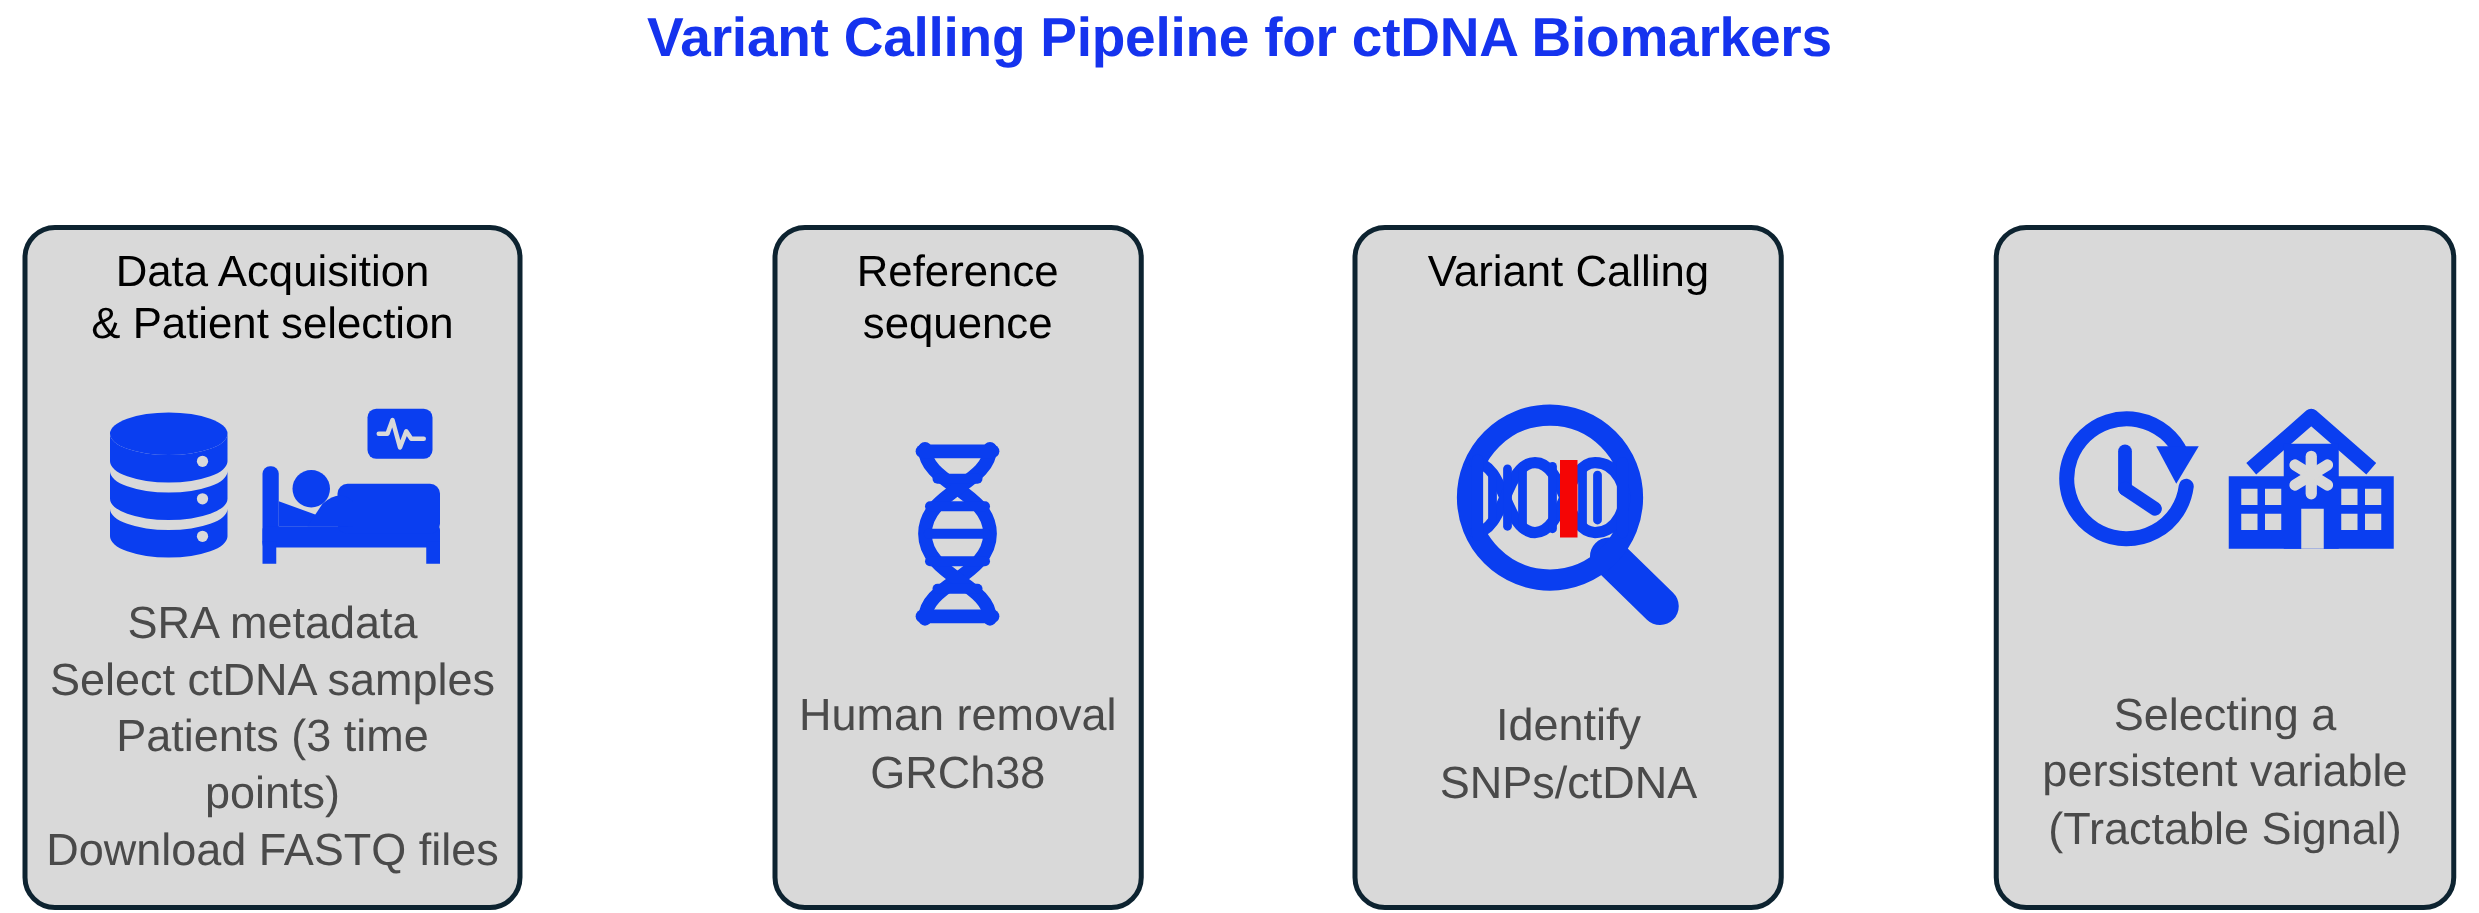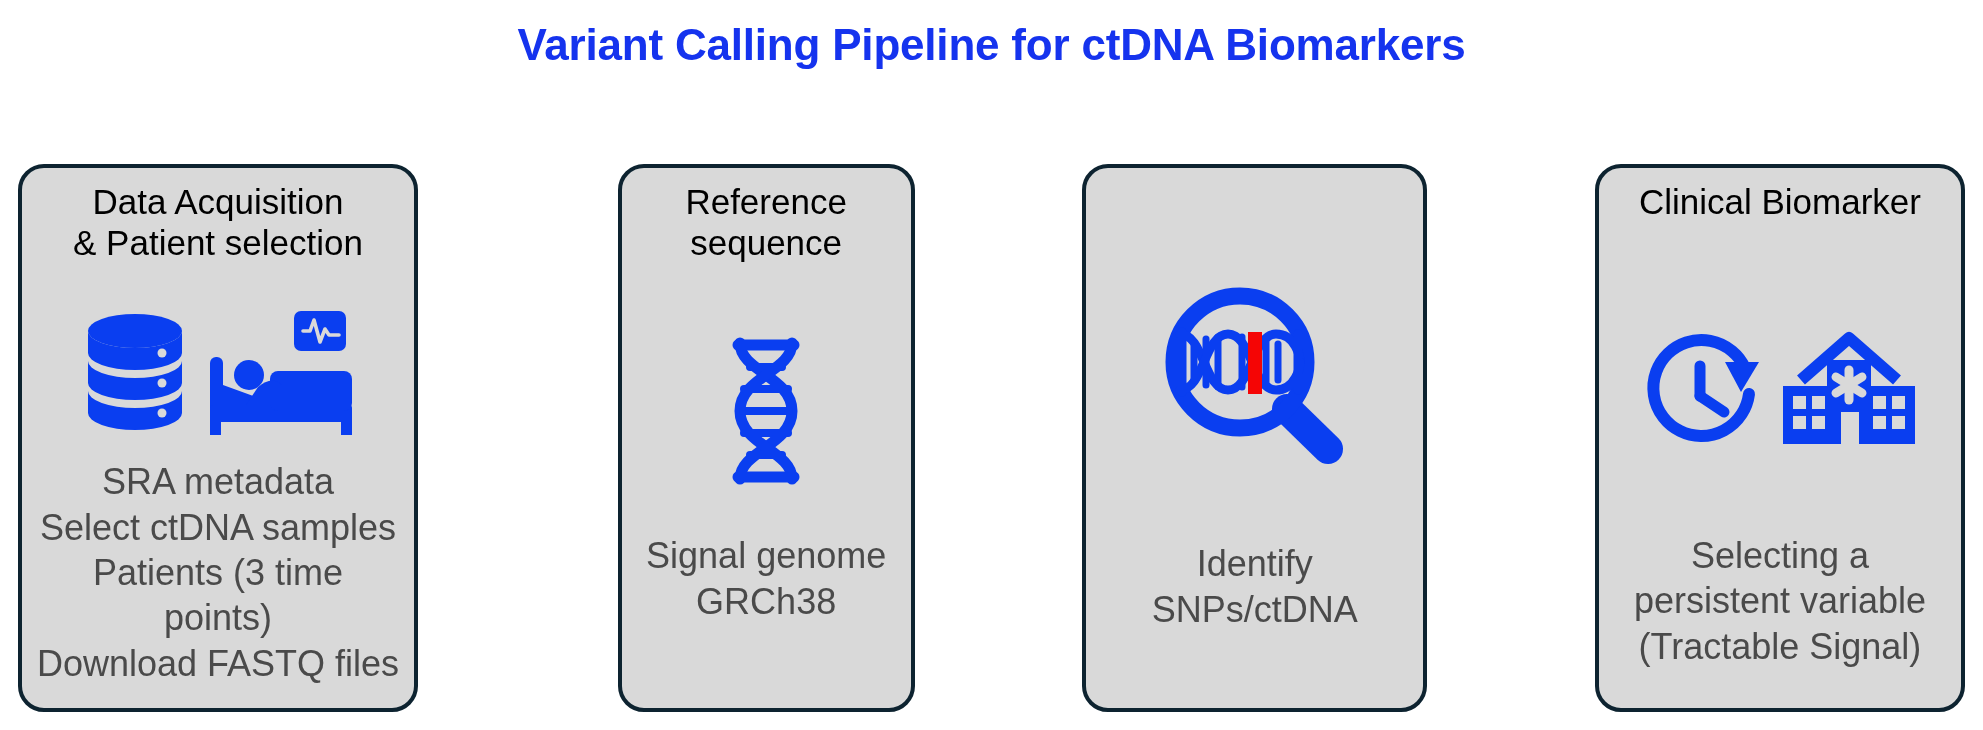--- a/index.html
+++ b/index.html
@@ -20,27 +20,27 @@
     background: #ffffff;
     box-sizing: border-box;
   }
   .page-title {
     width: 100%;
     text-align: center;
     font-size: 44px;
     font-weight: bold;
     color: #1533ee;
     letter-spacing: -0.2px;
-    padding-top: 20px;
+    padding-top: 6px;
     line-height: 1.15;
     white-space: nowrap;
   }
   .cards-row {
     position: absolute;
-    top: 164px;
+    top: 180px;
     left: 18px;
     right: 18px;
     display: flex;
     flex-direction: row;
     align-items: stretch;
     justify-content: space-between;
     gap: 42px;
   }
   .card {
     background: #d9d9d9;
@@ -176,26 +176,27 @@
               <line x1="32" y1="30" x2="64" y2="30"></line>
               <line x1="26" y1="52" x2="70" y2="52"></line>
               <line x1="25" y1="74" x2="71" y2="74"></line>
               <line x1="26" y1="96" x2="70" y2="96"></line>
               <line x1="32" y1="118" x2="64" y2="118"></line>
             </g>
           </svg>
         </span>
       </div>
       <div class="spacer-bottom"></div>
-      <div class="card-body">Signal genome
+      <div class="card-body">Human removal
 GRCh38</div>
     </div>
 
 
     <div class="card card-4">
+      <div class="card-title">Variant Calling</div>
       <div class="spacer-top"></div>
       <div class="card-icons">
         <span>
           <svg width="190" height="186" viewBox="0 0 190 186" aria-hidden="true">
 
             <line x1="127" y1="127" x2="168" y2="167" stroke="#0a3ef0" stroke-width="30" stroke-linecap="round"></line>
 
             <circle cx="80" cy="80" r="66" fill="none" stroke="#0a3ef0" stroke-width="17"></circle>
 
             <g fill="none" stroke="#0a3ef0" stroke-width="9" stroke-linecap="round">
@@ -215,21 +216,20 @@
 
             <rect x="88" y="50" width="14" height="62" fill="#f50505"></rect>
           </svg>
         </span>
       </div>
       <div class="spacer-bottom"></div>
       <div class="card-body">Identify SNPs/ctDNA</div>
     </div>
 
     <div class="card card-5">
-      <div class="card-title">Clinical Biomarker</div>
       <div class="spacer-top"></div>
       <div class="card-icons">
         <span>
           <svg width="122" height="118" viewBox="0 0 122 118" aria-hidden="true">
             <path d="M104 36 A48 48 0 1 0 108 62" fill="none" stroke="#0a3ef0" stroke-width="12" stroke-linecap="round"></path>
             <polygon points="84,30 118,30 100,60" fill="#0a3ef0"></polygon>
             <g stroke="#0a3ef0" stroke-width="11" stroke-linecap="round">
               <line x1="59" y1="34" x2="59" y2="64"></line>
               <line x1="59" y1="64" x2="83" y2="80"></line>
             </g>

